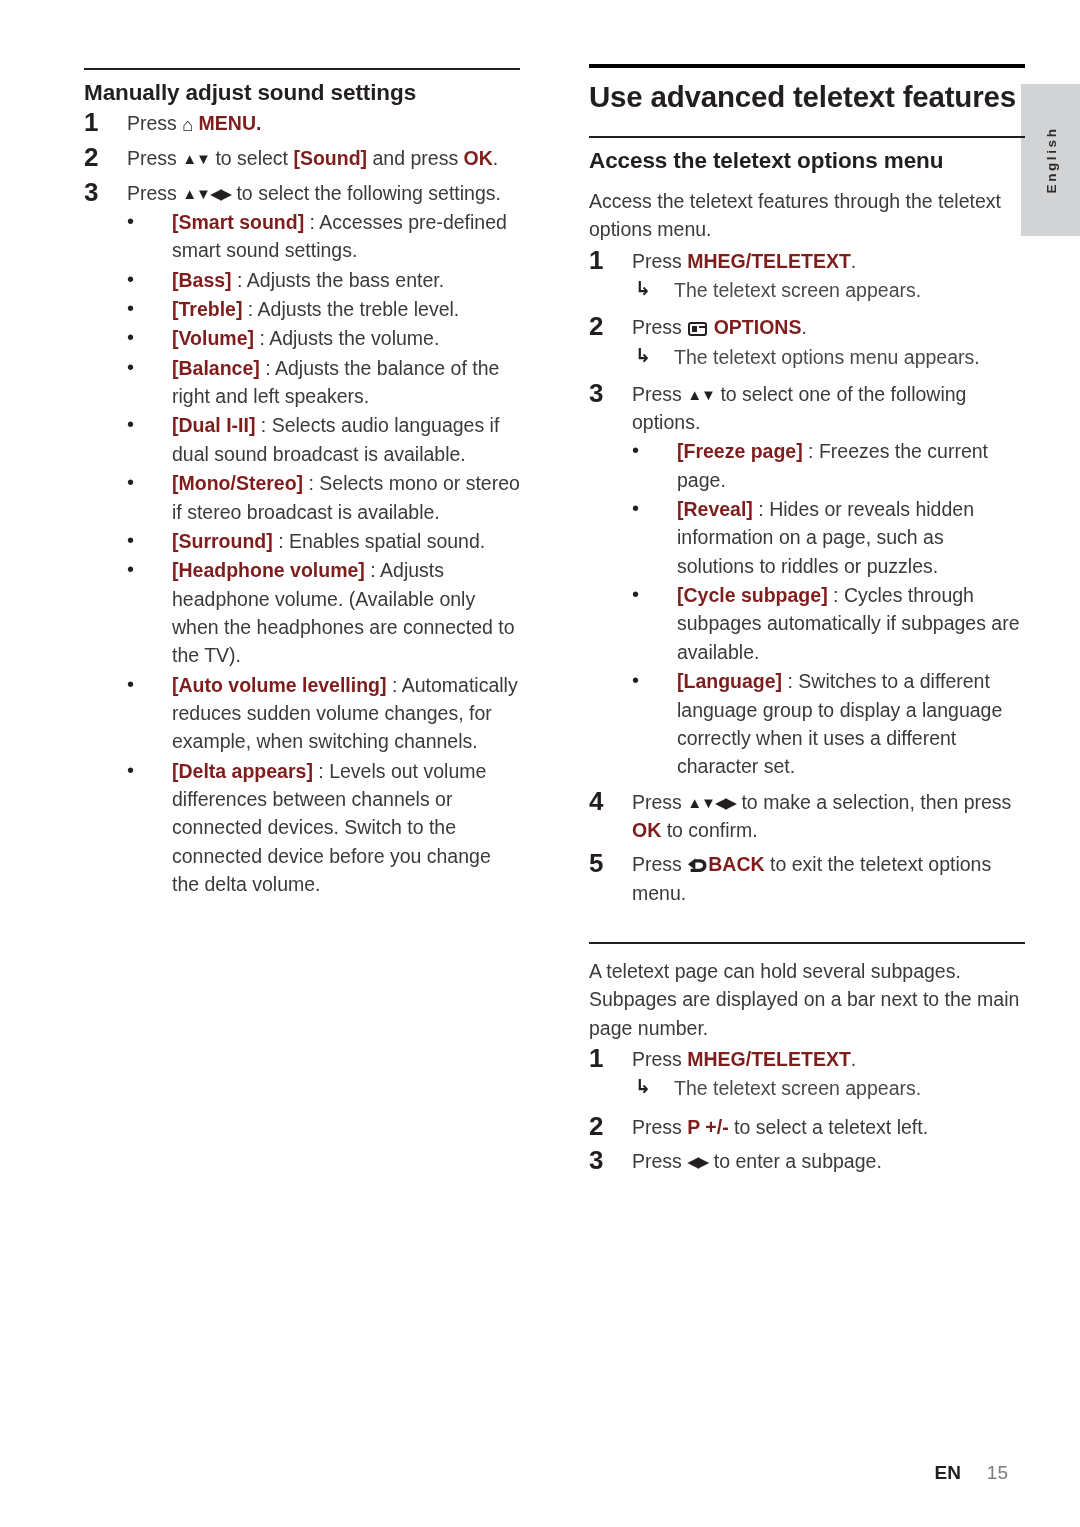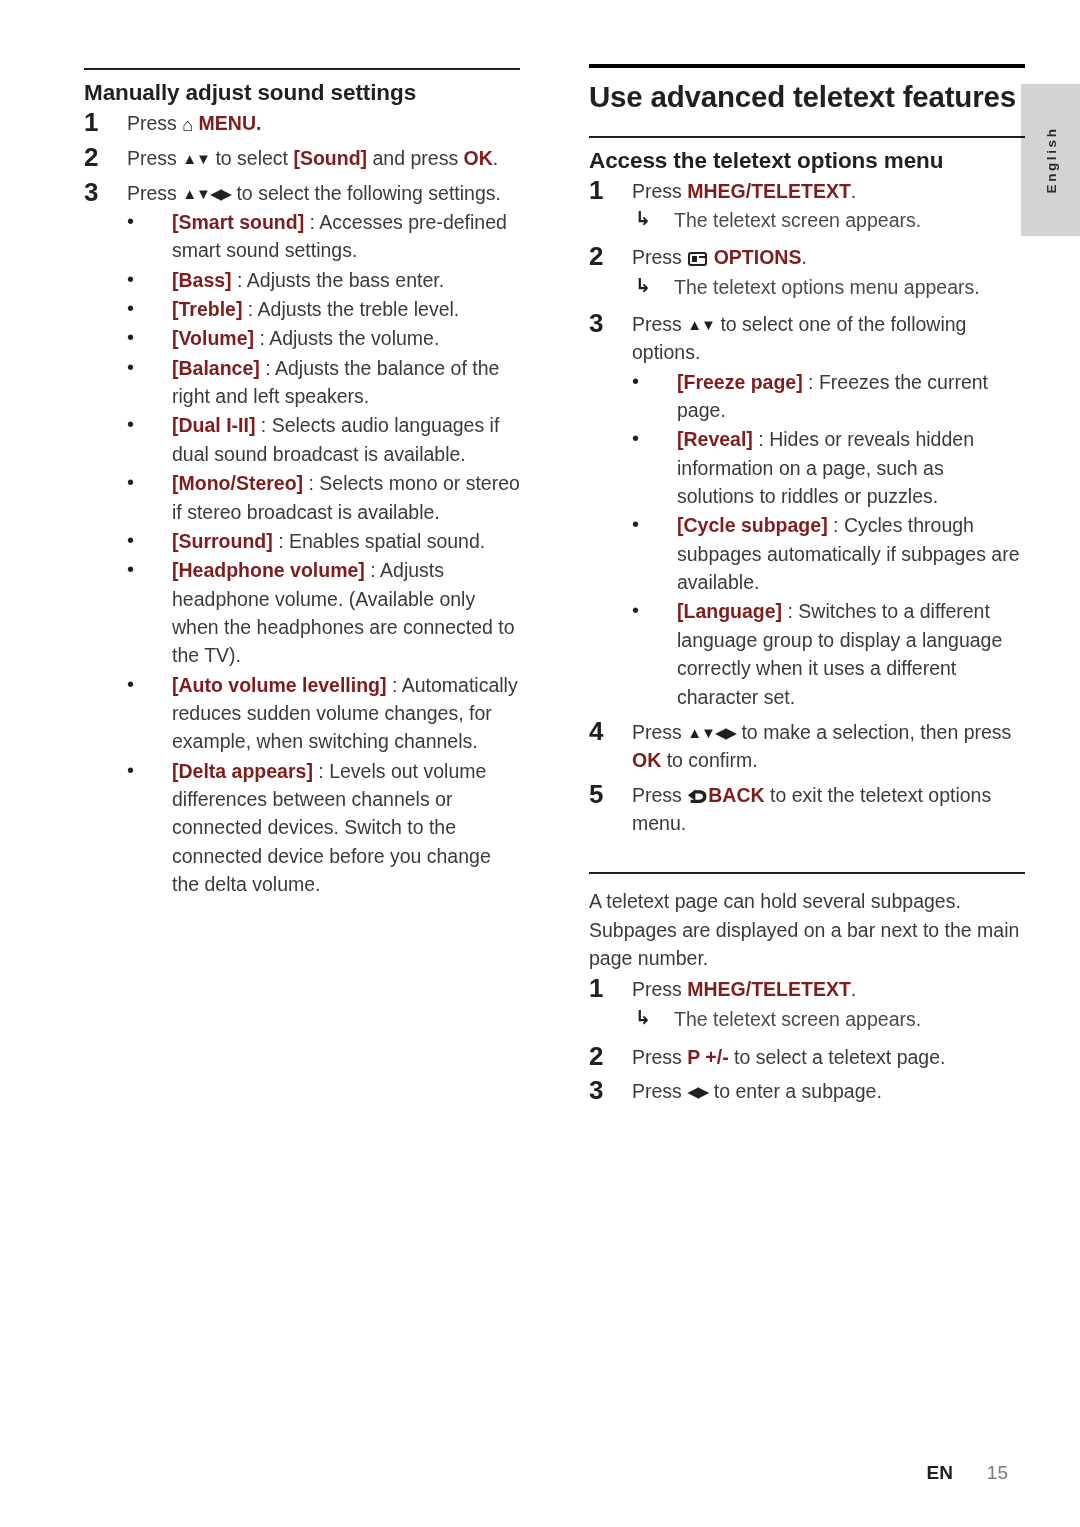--- a/index.html
+++ b/index.html
@@ -218,21 +218,21 @@
     text-align: right;
     font-size: 19px;
   }
   .footer .en {
     font-weight: bold;
     color: #231f20;
   }
   .footer .pageno {
     color: #7b7b7e;
     font-weight: 300;
-    margin-left: 34px;
+    margin-left: 26px;
   }
 </style>
 </head>
 <body>
 
 <div class="page">
 
   <div class="lang-tab">
     <span class="lang-text">English</span>
   </div>
@@ -313,20 +313,21 @@
 
     <div class="rule-thick"></div>
 
     <h1 class="chapter">Use advanced teletext features</h1>
 
     <div style="height:21px;"></div>
     <div class="rule-thin"></div>
 
     <h2 class="section">Access the teletext options menu</h2>
 
+    <p class="para">Access the teletext features through the teletext options menu.</p>
 
     <ol class="steps">
 
       <li class="step">
         <span class="num">1</span>
         <span>Press </span><span class="bold">MHEG/TELETEXT</span><span>.</span>
         <div class="result">
           <span class="arrow">↳</span>
           <span>The teletext screen appears.</span>
         </div>
@@ -390,21 +391,21 @@
         <span class="num">1</span>
         <span>Press </span><span class="bold">MHEG/TELETEXT</span><span>.</span>
         <div class="result">
           <span class="arrow">↳</span>
           <span>The teletext screen appears.</span>
         </div>
       </li>
 
       <li class="step" style="margin-top:10px;">
         <span class="num">2</span>
-        <span>Press </span><span class="bold">P +/-</span><span> to select a teletext page.</span>
+        <span>Press </span><span class="bold">P +/-</span><span> to select a teletext left.</span>
       </li>
 
       <li class="step">
         <span class="num">3</span>
         <span>Press </span><span class="ico ico-arrows">◀▶</span><span> to enter a subpage.</span>
       </li>
     </ol>
   </div>
 
   <div class="footer">

